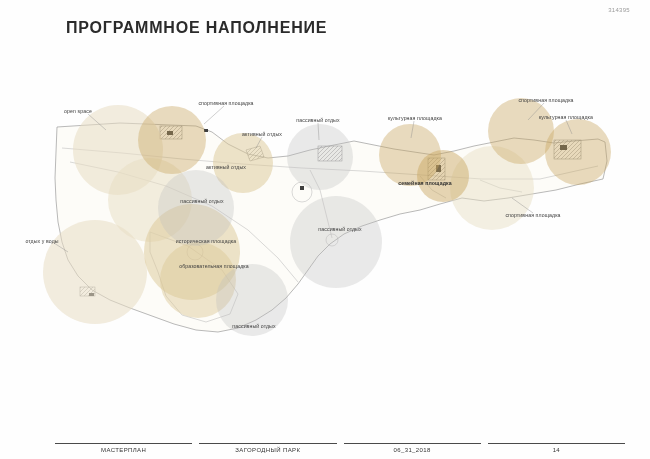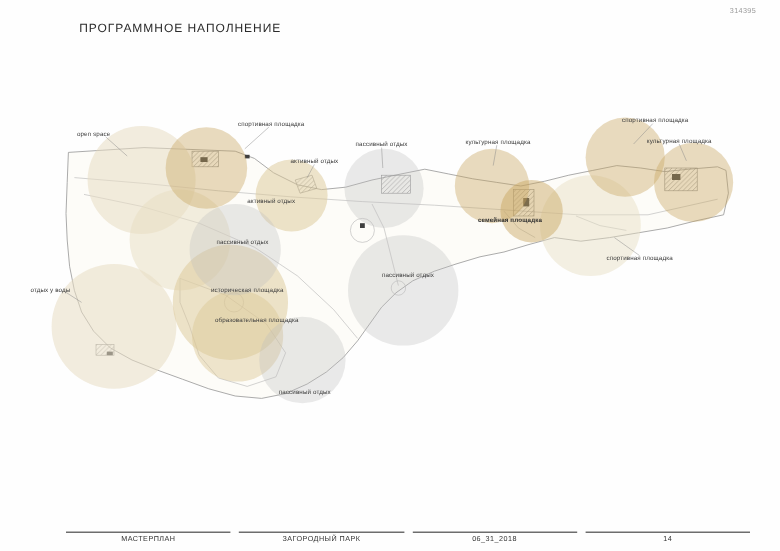--- a/index.html
+++ b/index.html
@@ -1,21 +1,21 @@
 <!DOCTYPE html>
 <html><head>
 <meta charset="utf-8">
 <style>
   html,body { margin:0; padding:0; background:#ffffff; }
   .page {
     position:relative; width:650px; height:459px; background:#fefefe;
     font-family:"Liberation Sans", sans-serif; overflow:hidden;
   }
   .page-title {
-    position:absolute; left:22px; top:19px; font-size:10px; font-weight:400;
+    position:absolute; left:22px; top:19px; font-size:16px; font-weight:700;
     letter-spacing:0.8px; color:#2b2b2b;padding-left:44px;
   }
   .sheet-number {
     position:absolute; right:20px; top:7px; font-size:6px; color:#9a9a9a;
     letter-spacing:0.3px;
   }
   svg.map { position:absolute; left:0; top:0; width:650px; height:459px; }
   svg text {
     font-family:"Liberation Sans", sans-serif; font-size:5.2px; fill:#3d3d3d;
     letter-spacing:0.1px;

